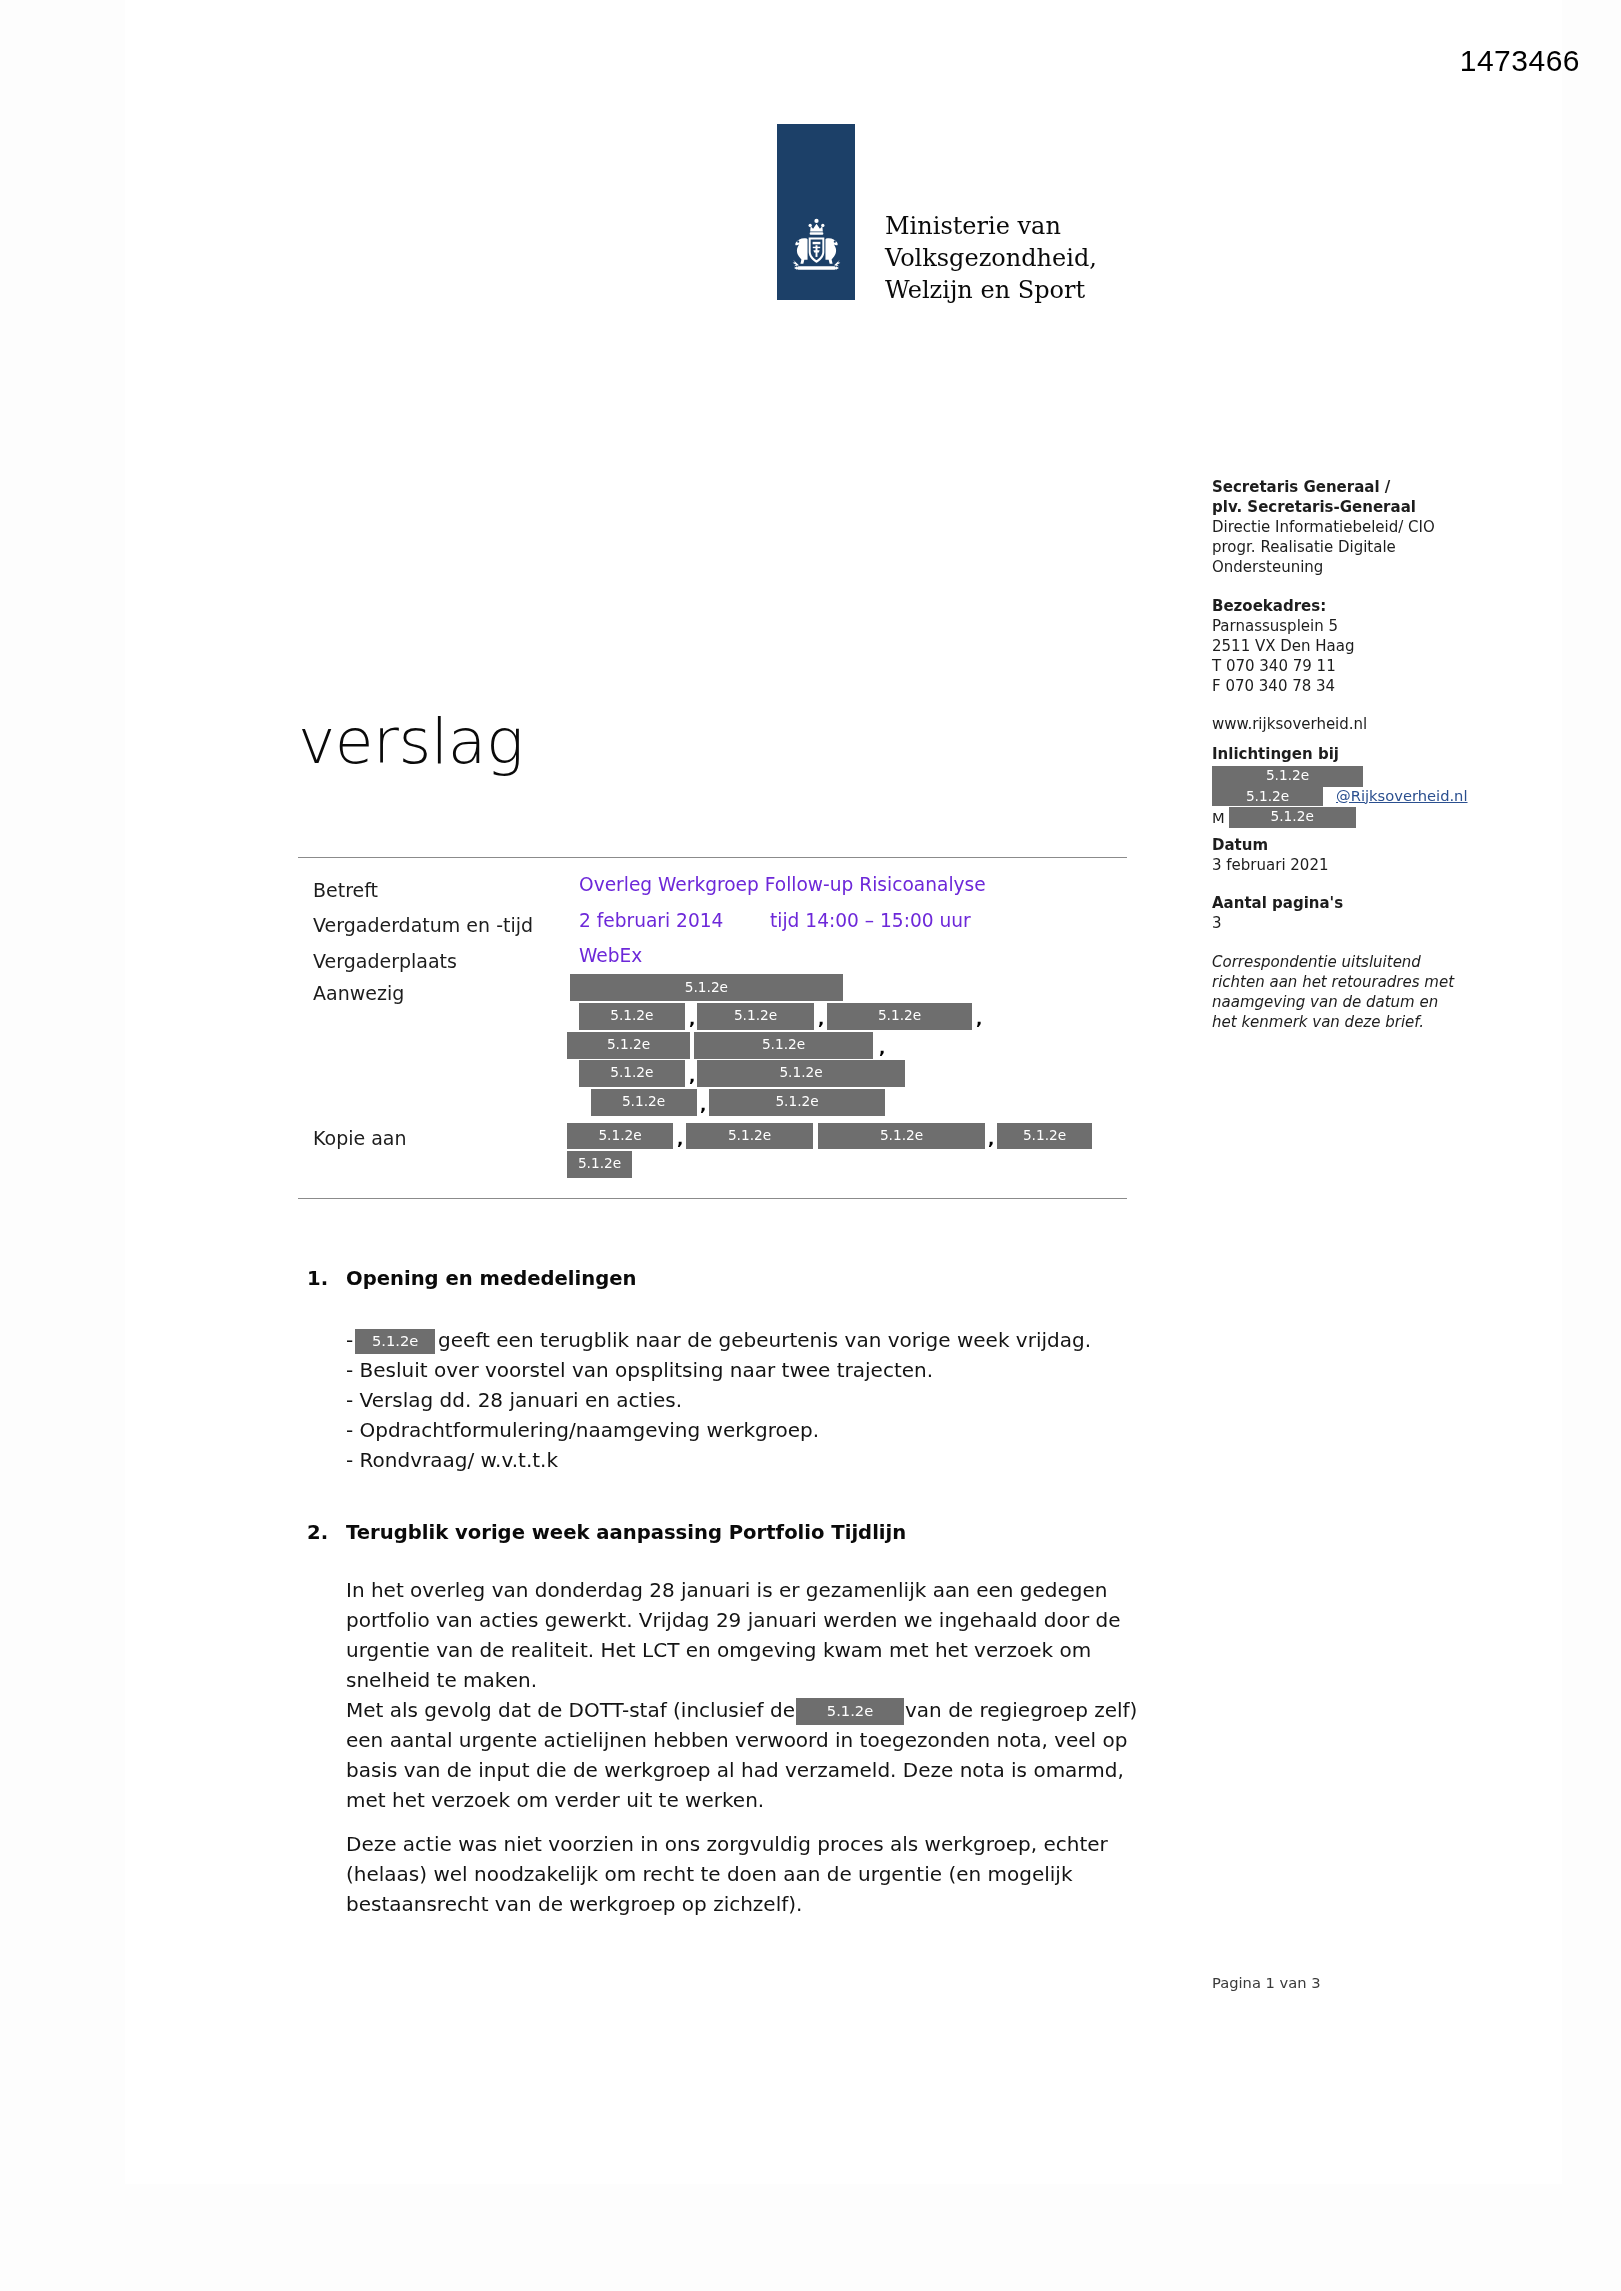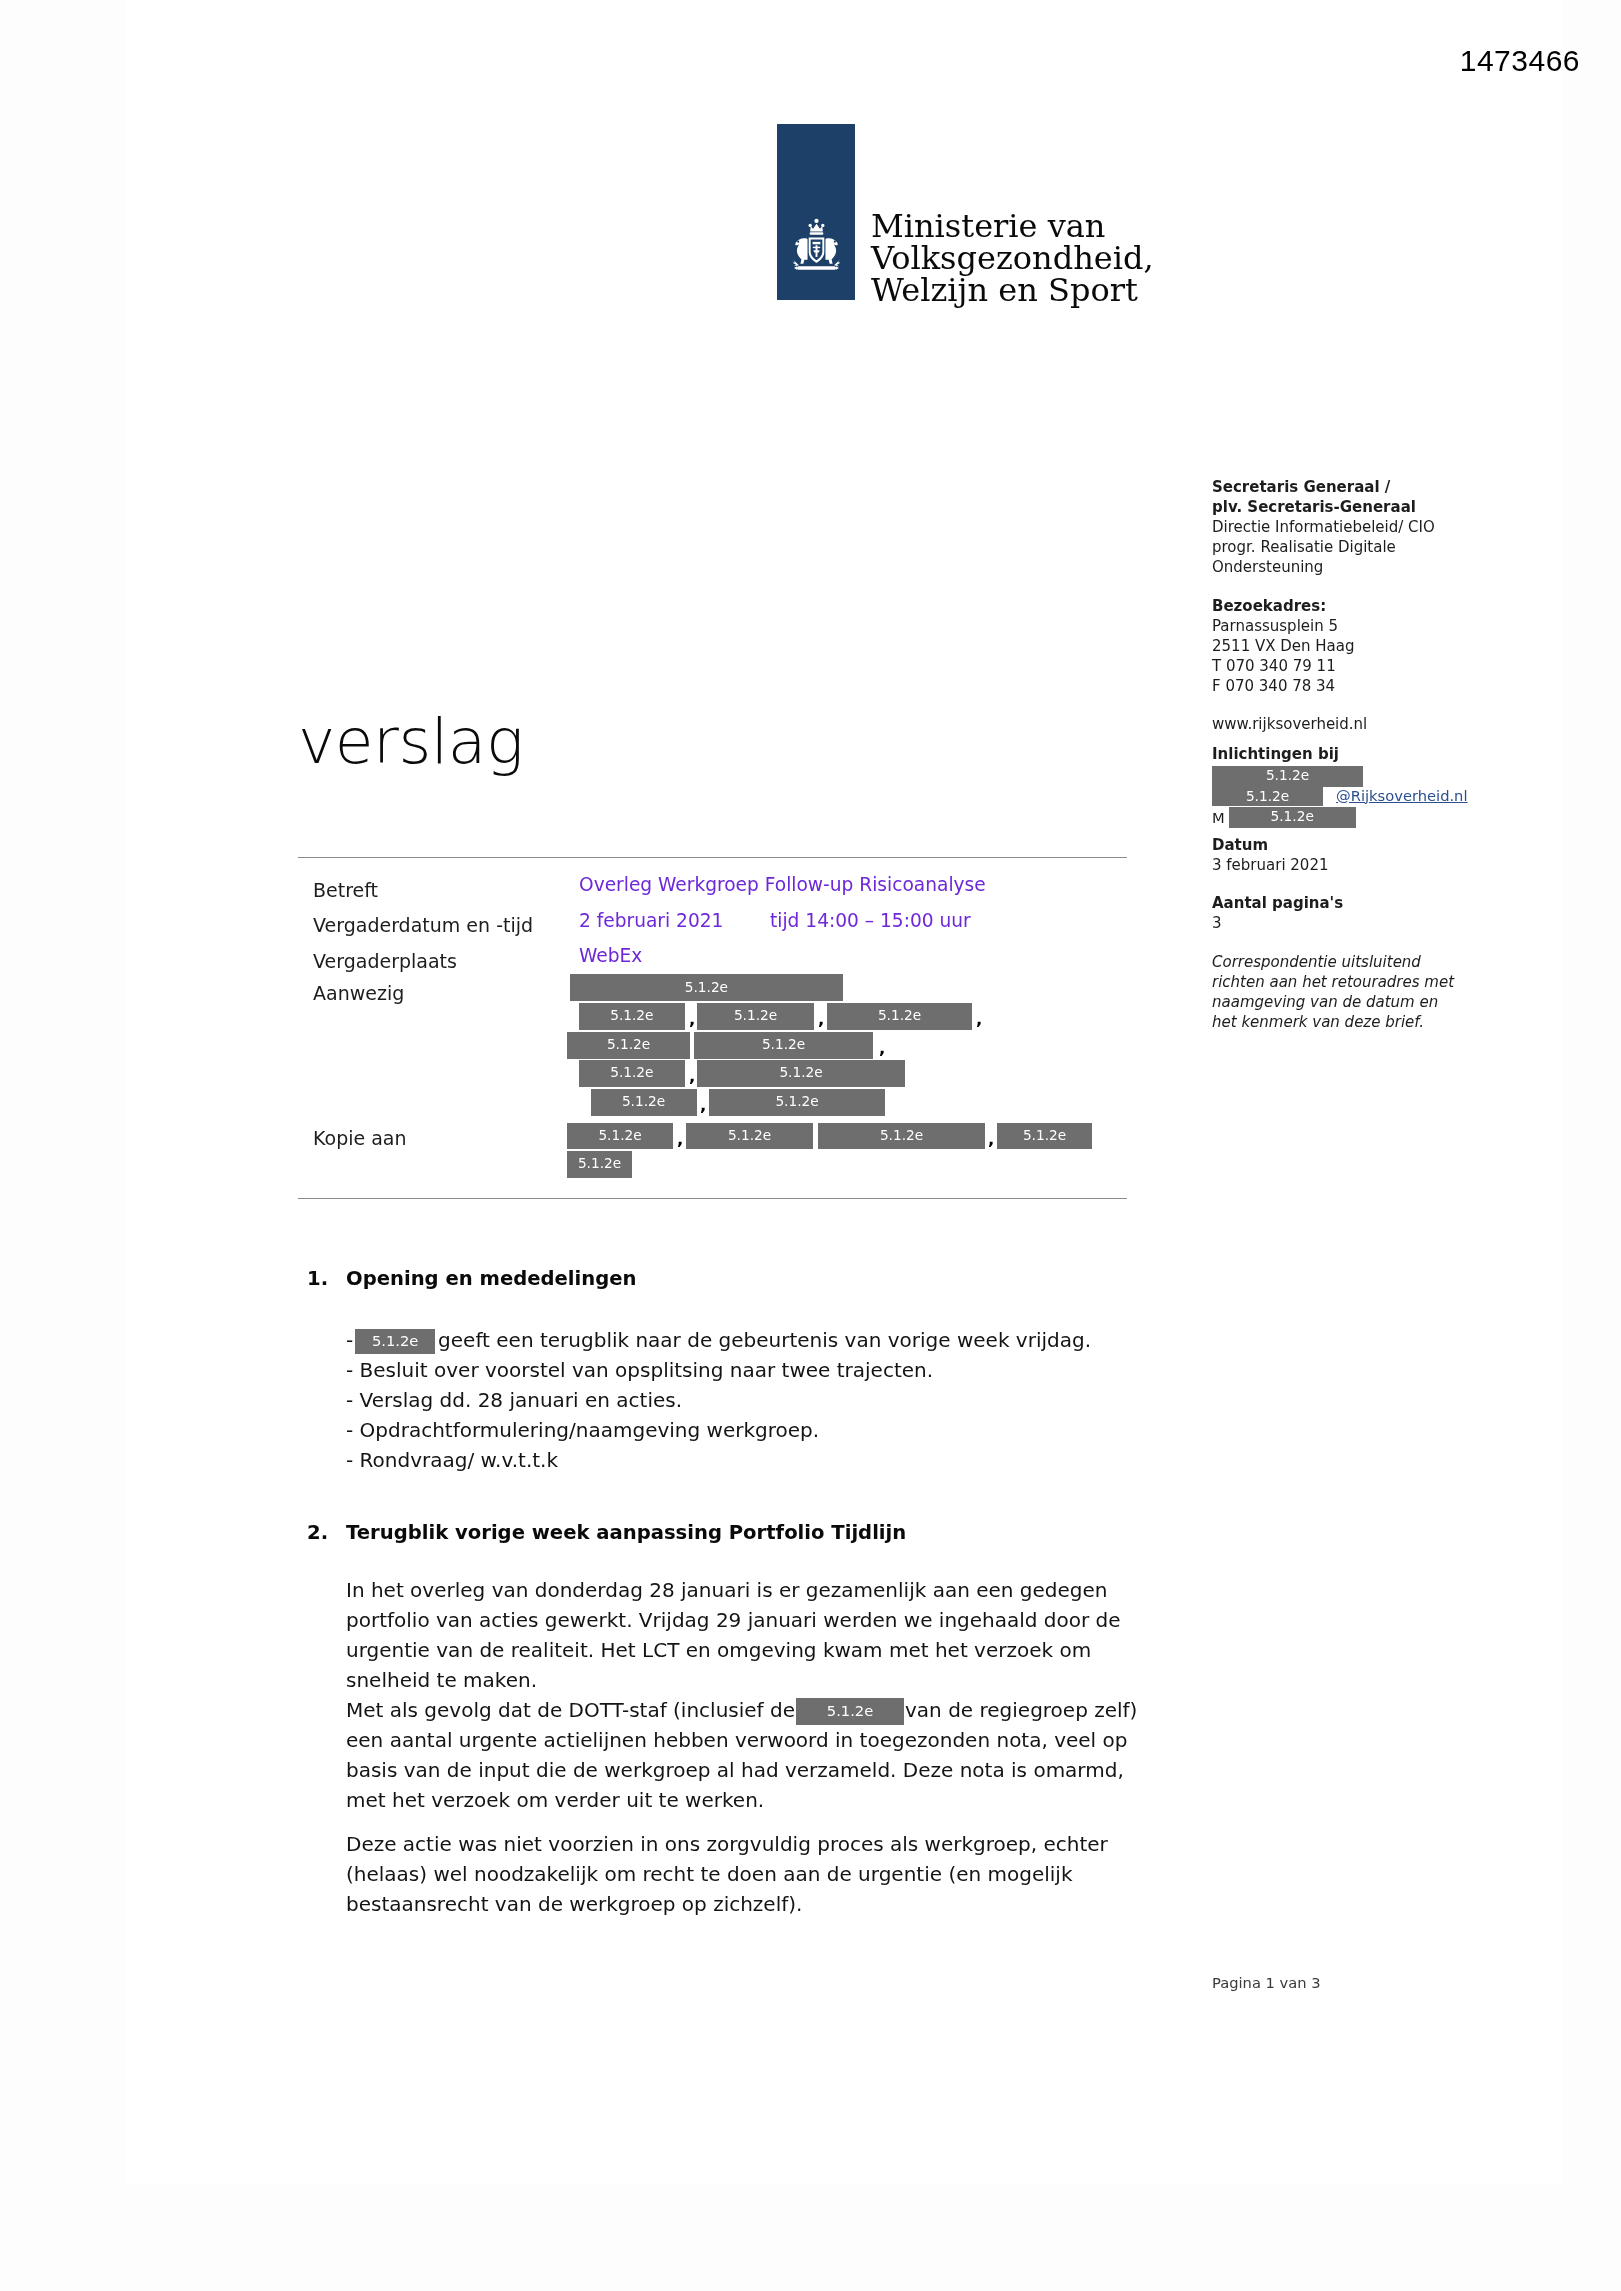--- a/index.html
+++ b/index.html
@@ -50,23 +50,23 @@
     width: 78px; height: 176px;
     background: #1c4068;
   }
   #logo-crest {
     position: absolute;
     left: 7.8px; top: 93px;
     width: 63px; height: 76px;
   }
   #logo-text {
     position: absolute;
-    left: 94px; top: 86px;
+    left: 108px; top: 86px;
     font-family: "DejaVu Serif", "Liberation Serif", serif;
-    font-size: 32px;
+    font-size: 24px;
     line-height: 32px;
     color: #0a0a0a;
     white-space: pre-line;
   }
 
   
   #info-col {
     position: absolute;
     left: 1212px; top: 477px;
     width: 294px;
@@ -307,21 +307,21 @@
   <div id="rule-top"></div>
   <div id="rule-bottom"></div>
 
   <div class="meta-label" id="meta-l-betreft">Betreft</div>
   <div class="meta-label" id="meta-l-datum">Vergaderdatum en -tijd</div>
   <div class="meta-label" id="meta-l-plaats">Vergaderplaats</div>
   <div class="meta-label" id="meta-l-aanwezig">Aanwezig</div>
   <div class="meta-label" id="meta-l-kopie">Kopie aan</div>
 
   <div class="meta-value" id="meta-v-betreft">Overleg Werkgroep Follow-up Risicoanalyse</div>
-  <div class="meta-value" id="meta-v-datum">2 februari 2021</div>
+  <div class="meta-value" id="meta-v-datum">2 februari 2014</div>
   <div class="meta-value" id="meta-v-tijd">tijd 14:00 – 15:00 uur</div>
   <div class="meta-value" id="meta-v-plaats">WebEx</div>
 
   <div id="aanwezig-mosaic">
     <div class="mz" style="left:2.9px;  top:0px;   width:273px; height:27.4px;">5.1.2e</div>
 
     <div class="mz" style="left:11.8px; top:29px;  width:106px; height:26.5px;">5.1.2e</div>
     <span class="comma" style="left:122px; top:35px;">,</span>
     <div class="mz" style="left:130px;top:29px;  width:117px; height:26.5px;">5.1.2e</div>
     <span class="comma" style="left:251px; top:35px;">,</span>

